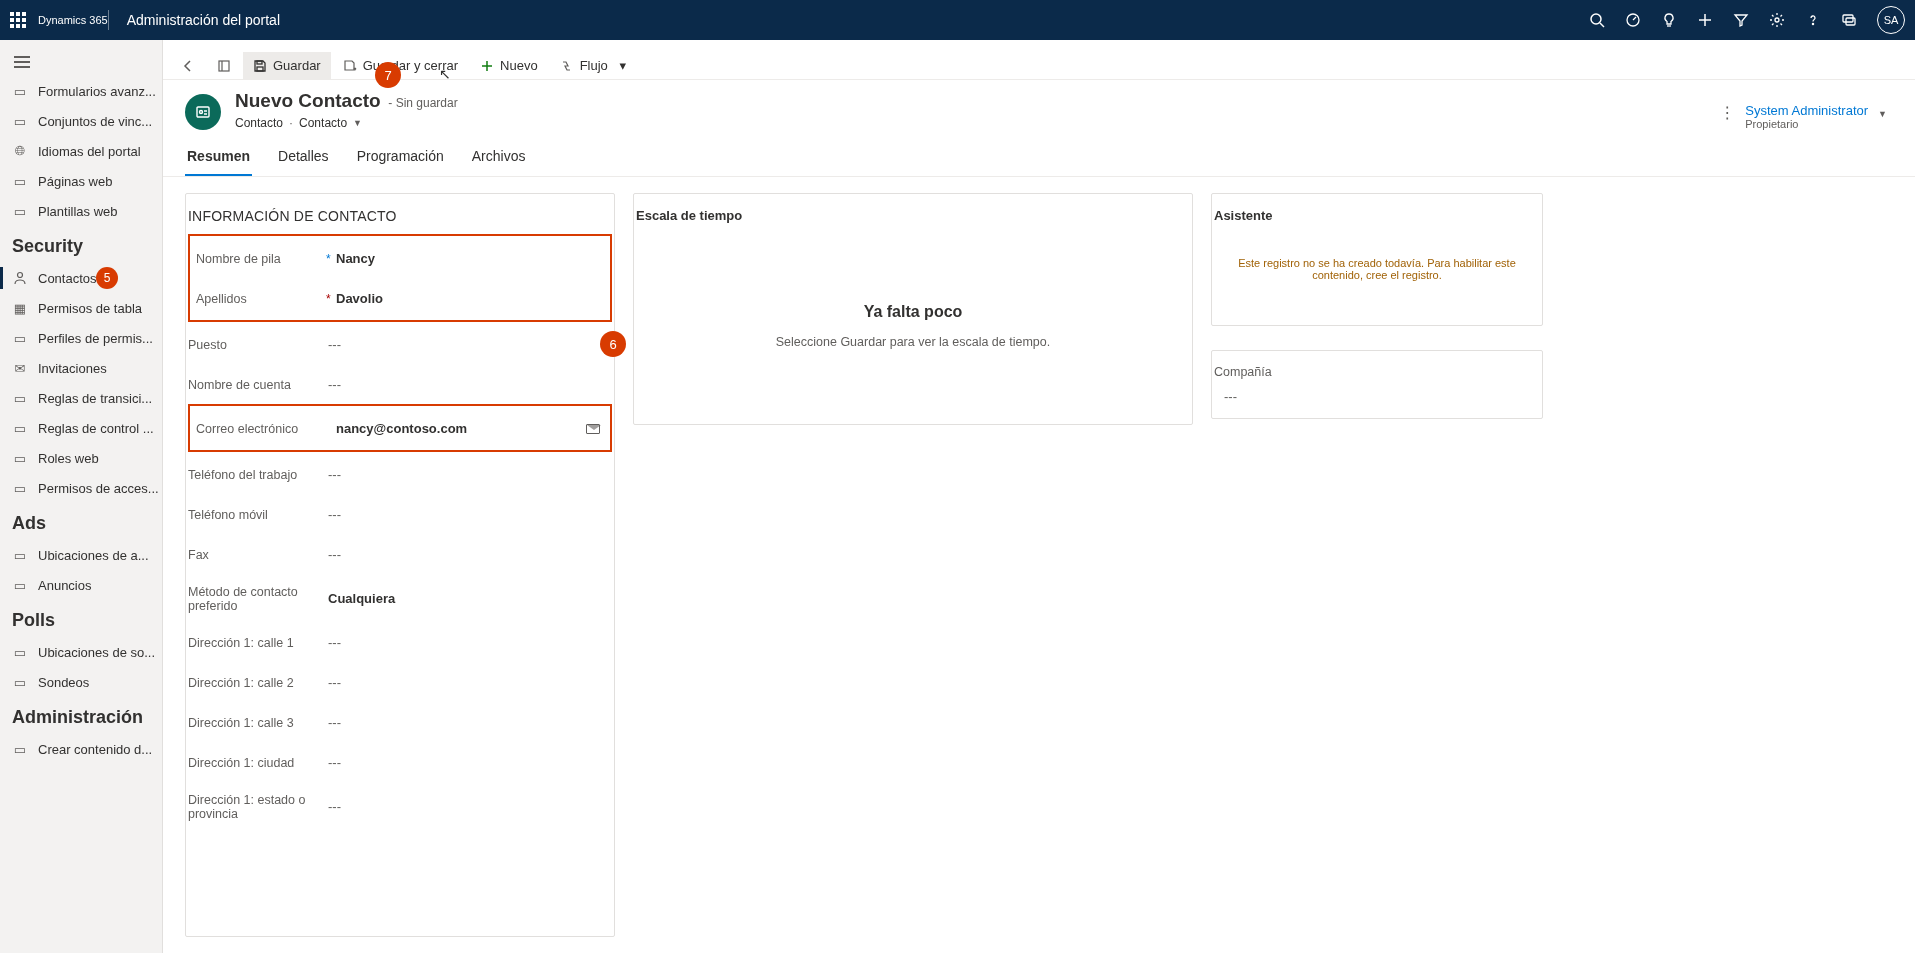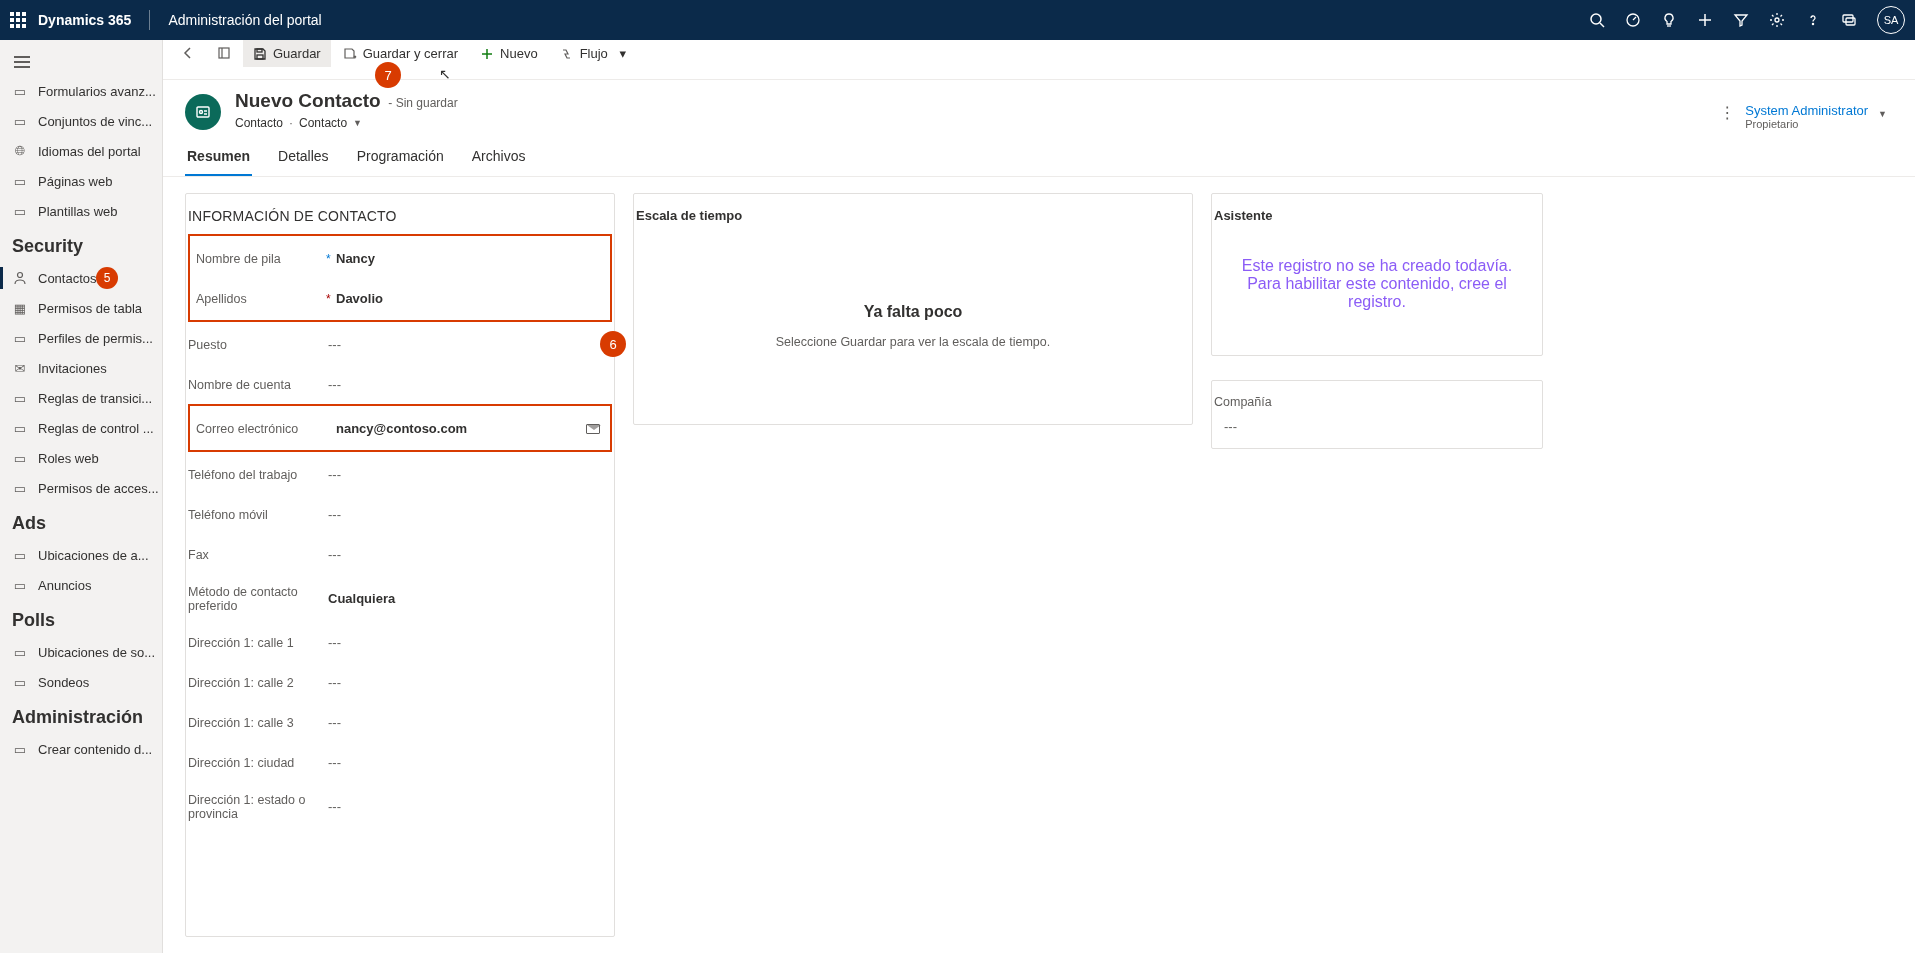--- a/index.html
+++ b/index.html
@@ -2,21 +2,21 @@
 <html><head>
 <meta charset="utf-8">
 <style>
 * { box-sizing: border-box; margin: 0; padding: 0; }
 body { font-family: "Segoe UI", Arial, sans-serif; font-size: 13px; color: #323130; background: #fff; overflow: hidden; }
 
 
 .topbar { height: 40px; background: #0b2a4a; color: #fff; display: flex; align-items: center; padding: 0 10px; }
 .topbar .waffle { width: 16px; height: 16px; display: grid; grid-template-columns: repeat(3, 4px); grid-gap: 2px; margin-right: 12px; cursor: pointer; }
 .topbar .waffle span { width: 4px; height: 4px; background: #fff; }
-.topbar .brand { font-weight: 700; font-size: 14px; margin-right: 18px; }
+.topbar .brand { font-weight: 400; font-size: 11px; }
 .topbar .divider { width: 1px; height: 20px; background: rgba(255,255,255,.4); margin-right: 18px; }
 .topbar .apptitle { font-size: 14px; }
 .topbar .right { margin-left: auto; display: flex; align-items: center; gap: 20px; }
 .topbar .right .icn { width: 16px; height: 16px; display: flex; align-items: center; justify-content: center; cursor: pointer; }
 .topbar .avatar { width: 28px; height: 28px; border-radius: 50%; border: 1px solid #fff; display: flex; align-items: center; justify-content: center; font-size: 11px; }
 
 .shell { display: flex; height: calc(100vh - 40px); }
 
 
 .sidebar { width: 163px; background: #f3f2f1; border-right: 1px solid #e1dfdd; overflow-y: auto; padding-top: 8px; }
@@ -26,21 +26,21 @@
 .sidebar .group-title { padding: 10px 12px 6px; font-size: 18px; color: #323130; font-weight: bold; }
 .sidebar .item { display: flex; align-items: center; gap: 10px; padding: 7px 12px; font-size: 13px; color: #323130; cursor: pointer; white-space: nowrap; overflow: hidden; text-overflow: ellipsis; position: relative; }
 .sidebar .item .icn { width: 16px; height: 16px; flex-shrink: 0; color: #605e5c; display:flex; align-items:center; justify-content:center;}
 .sidebar .item.active::before { content:""; position:absolute; left:0; top:4px; bottom:4px; width:3px; background:#0b2a4a; }
 .sidebar .item .badge { position: absolute; right: -6px; top: 50%; transform: translateY(-50%); width: 22px; height: 22px; border-radius: 50%; background: #d83b01; color: #fff; display: flex; align-items: center; justify-content: center; font-size: 12px; }
 .sidebar .item.contactos { overflow: visible; }
 .sidebar .item.contactos .badge { right: 44px; }
 
 
 .main { flex: 1; display: flex; flex-direction: column; overflow: hidden; }
-.cmdbar { height: 40px; border-bottom: 1px solid #edebe9; display: flex; align-items: flex-start; padding: 0 8px; gap: 2px; position: relative; }
+.cmdbar { height: 40px; border-bottom: 1px solid #edebe9; display: flex; align-items: flex-end; padding: 0 8px; gap: 2px; position: relative; }
 .cmdbar .btn { display: flex; align-items: center; gap: 6px; padding: 6px 10px; font-size: 13px; cursor: pointer; border: none; background: transparent; color: #323130; }
 .cmdbar .btn.save { background: #edebe9; }
 .cmdbar .btn .icn { width: 14px; height: 14px; display:flex; align-items:center; justify-content:center; }
 .cmdbar .back { padding: 6px 10px; cursor: pointer; }
 .annot7 { position: absolute; left: 212px; top: 22px; width: 26px; height: 26px; border-radius: 50%; background: #d83b01; color: #fff; display: flex; align-items: center; justify-content: center; font-size: 13px; z-index: 5; }
 .cursor { position: absolute; left: 276px; top: 26px; font-size: 14px; z-index:6; pointer-events:none; }
 
 .header { display: flex; padding: 10px 28px 0 22px; align-items: flex-end; }
 .header .recicon { width: 36px; height: 36px; border-radius: 50%; background: #0b6a5a; margin-right: 14px; margin-top: 4px; display:flex; align-items:center; justify-content:center; color:#fff;}
 .header .title { font-size: 19px; font-weight: 600; }
@@ -75,21 +75,21 @@
 
 .hlbox { border: 2.5px solid #d83b01; padding: 2px 6px; margin-bottom: 2px; position: relative; }
 .annot6 { position: absolute; right: -14px; top: 50%; transform: translateY(-50%); width: 26px; height: 26px; border-radius: 50%; background: #d83b01; color: #fff; display: flex; align-items: center; justify-content: center; font-size: 13px; z-index: 3; }
 
 .timeline-title { font-size: 13px; font-weight: 600; margin-bottom: 80px; }
 .timeline-center { text-align: center; }
 .timeline-center .big { font-size: 16px; font-weight: 600; margin-bottom: 14px; }
 .timeline-center .small { font-size: 12.5px; color: #605e5c; }
 
 .assist-title { font-size: 13px; font-weight: 600; margin-bottom: 34px; }
-.assist-msg { text-align: center; font-size: 16px; color: #8b5cf6; padding: 0 10px 30px; }
+.assist-msg { text-align: center; font-size: 11px; color: #a16207; padding: 0 10px 30px; }
 
 .company-label { font-size: 12.5px; color: #605e5c; margin-bottom: 10px; }
 .company-val { font-size: 13px; color: #605e5c; padding-left: 10px; }
 
 .more-v { font-size: 16px; color: #605e5c; cursor: pointer; }
 
 svg { display:block; }
 </style>
 </head>
 <body>

